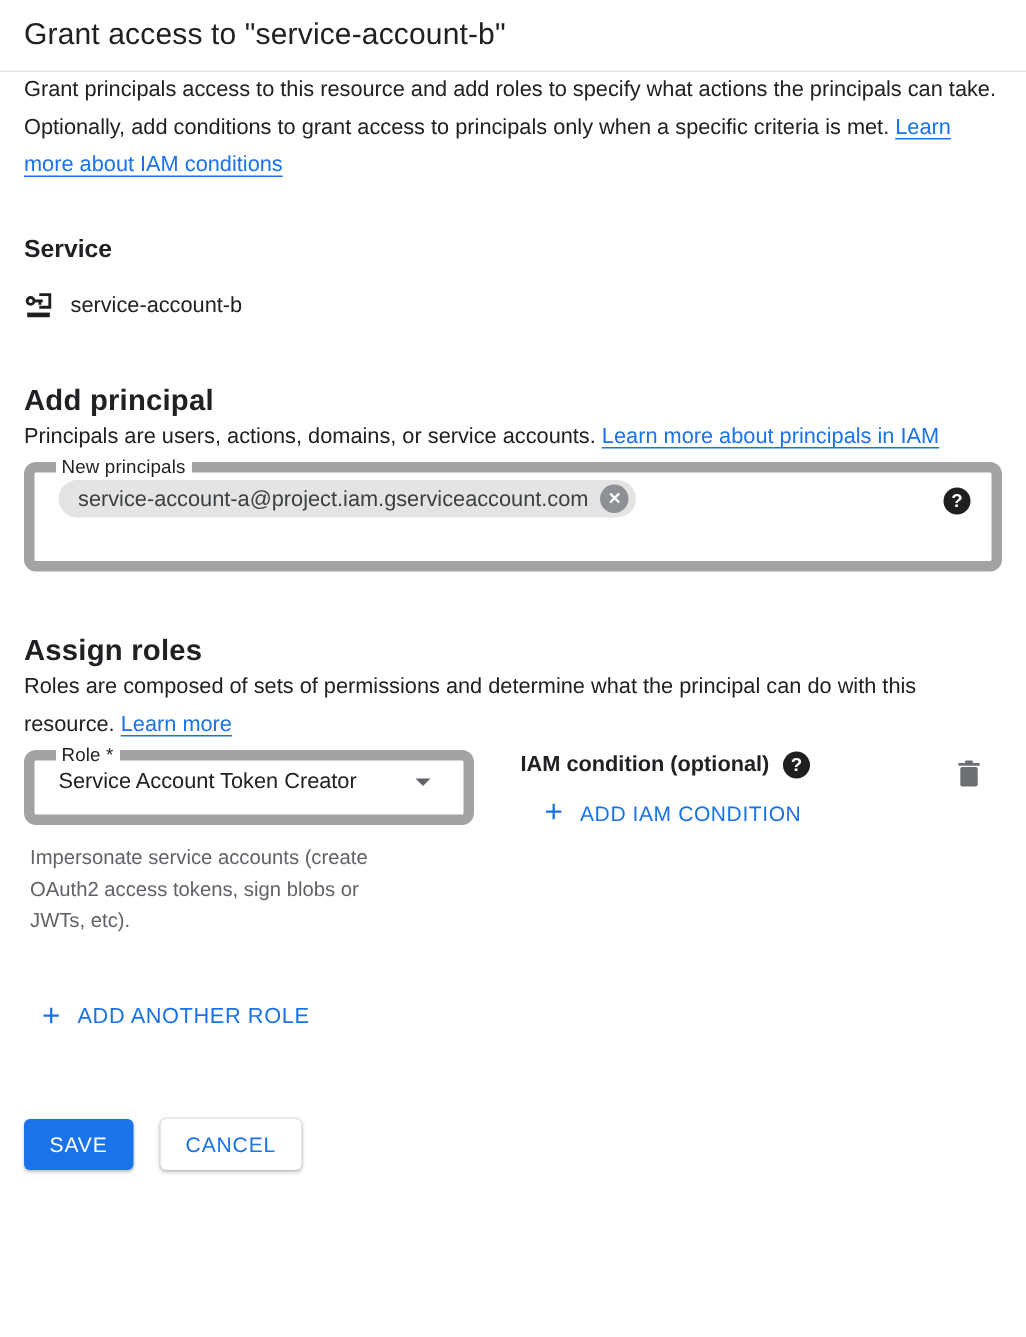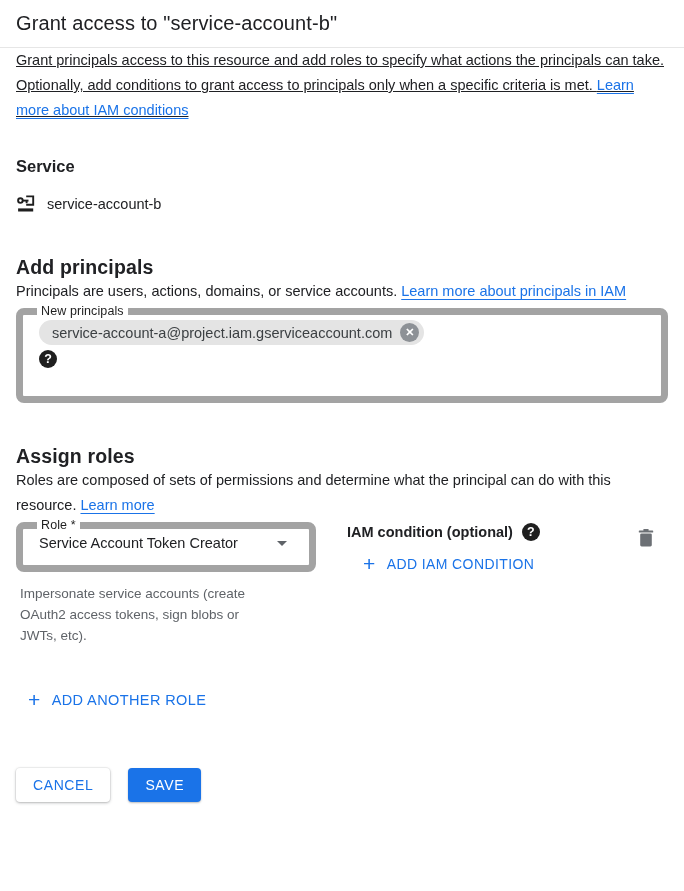--- a/index.html
+++ b/index.html
@@ -12,21 +12,21 @@
     font-size: 14.5px;
   }
 
   
   .dialog-header { padding: 12px 16px 12px; border-bottom: 1px solid #e6e6e6; }
   .dialog-title { font-size: 20px; font-weight: 400; color: #202124; letter-spacing: .1px; }
 
   .content { padding: 0 16px; }
 
   p.body-text { margin: 0; line-height: 25px; color: #202124; }
-  .intro { margin-top: 25px; text-decoration: underline; }
+  .intro { margin-top: 25px; }
 
   a.link { color: #1a73e8; text-decoration: underline; text-decoration-thickness: 1px; text-underline-offset: 3px; cursor: pointer; }
 
   .heading-sm { font-size: 16.5px; font-weight: 700; margin: 34px 0 0; }
   .heading-lg { font-size: 19.5px; font-weight: 700; margin: 42px 0 0; letter-spacing: .15px; }
 
   .resource-row { display: flex; align-items: center; gap: 11px; margin-top: 18px; }
   .resource-row svg { display: block; }
 
   .desc { margin-top: 13px; }
@@ -34,21 +34,21 @@
   
   fieldset.outlined {
     border: 7px solid #a3a3a3; border-radius: 8px;
     margin: 0; padding: 0 12px;
   }
   fieldset.outlined legend {
     font-size: 12.5px; font-weight: 500; color: #1f1f1f;
     padding: 0 4px; margin-left: 2px; letter-spacing: .1px;
   }
   .principals-fieldset { margin-top: 21px; }
-  .principals-body { display: flex; align-items: flex-start; justify-content: space-between; padding: 2px 2px 28px 4px; min-height: 56px; cursor: text; flex-direction: column; }
+  .principals-body { display: flex; align-items: flex-start; justify-content: space-between; padding: 2px 2px 28px 4px; min-height: 56px; cursor: text; }
 
   .chip {
     display: inline-flex; align-items: center; gap: 8px;
     background: #e4e4e4; border-radius: 14px;
     padding: 3px 5px 3px 13px; font-size: 14.5px; color: #3c4043;
     max-width: 440px;
   }
   .chip-close {
     width: 19px; height: 19px; border-radius: 50%;
     background: #8d9196; color: #ffffff;
@@ -120,21 +120,21 @@
         <circle cx="4.4" cy="6.6" r="2.3" fill="none" stroke="#1f1f1f" stroke-width="1.9"></circle>
         <line x1="6.7" y1="6.6" x2="12.5" y2="6.6" stroke="#1f1f1f" stroke-width="1.9"></line>
         <line x1="10.6" y1="6.6" x2="10.6" y2="9.2" stroke="#1f1f1f" stroke-width="1.9"></line>
         <polyline points="10.2,2.4 17.2,2.4 17.2,10.8 10.2,10.8" fill="none" stroke="#1f1f1f" stroke-width="1.9"></polyline>
         <rect x="2.1" y="14.4" width="15.1" height="3.1" fill="#1f1f1f"></rect>
       </svg>
     </span>
     <span>service-account-b</span>
   </div>
 
-  <h2 class="heading-lg">Add principals</h2>
+  <h2 class="heading-lg">Add principal</h2>
   <p class="body-text desc"><span>Principals are users, actions, domains, or service accounts. </span><a class="link">Learn more about principals in IAM</a></p>
 
   <fieldset class="outlined principals-fieldset">
     <legend>New principals</legend>
     <div class="principals-body">
       <span class="chip">
         <span>service-account-a@project.iam.gserviceaccount.com</span>
         <span class="chip-close">✕</span>
       </span>
       <span class="help-badge">?</span>
@@ -179,17 +179,17 @@
       </button>
     </div>
   </div>
 
   <button class="text-button add-role">
     <span class="plus-glyph">+</span>
     <span>ADD ANOTHER ROLE</span>
   </button>
 
   <div class="actions">
+    <button class="btn btn-primary">SAVE</button>
     <button class="btn btn-secondary">CANCEL</button>
-    <button class="btn btn-primary">SAVE</button>
   </div>
 
 </div>
 
 </body></html>

